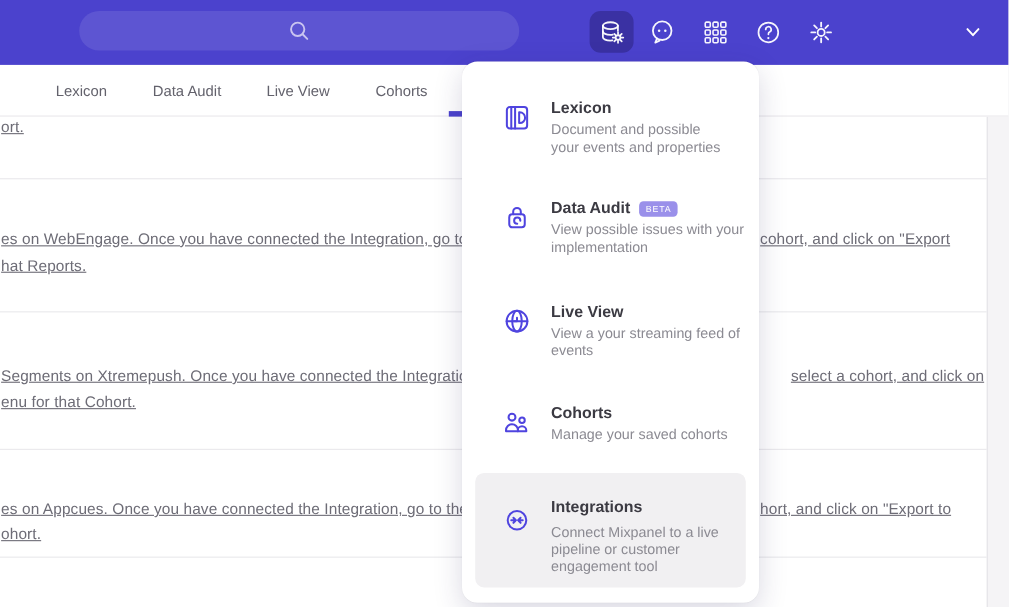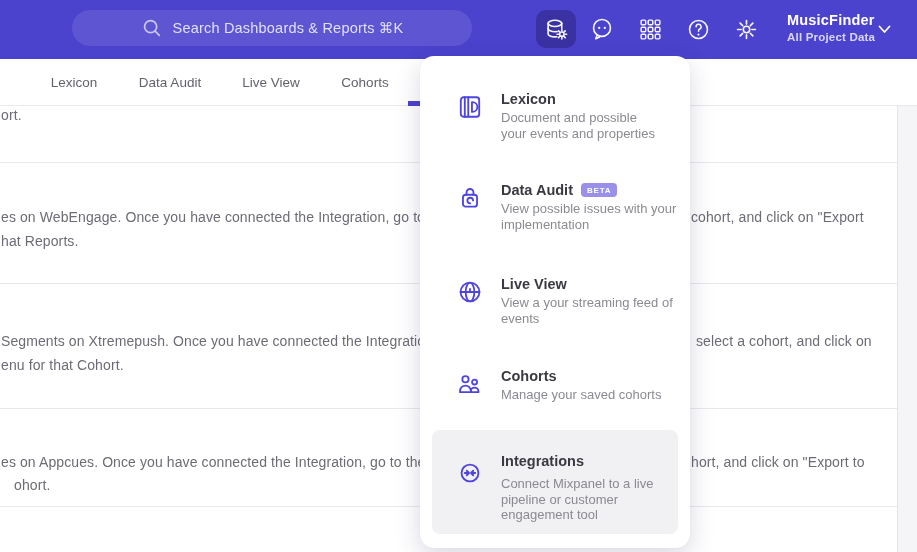--- a/index.html
+++ b/index.html
@@ -15,58 +15,58 @@
   .icon-btn{position:absolute;top:17px;width:24px;height:24px;display:flex;align-items:center;justify-content:center;}
   .project{position:absolute;left:787px;top:12px;color:#fff;cursor:pointer;}
   .project .pname{font-size:14.5px;font-weight:700;letter-spacing:.2px;}
   .project .psub{font-size:11.5px;font-weight:700;color:rgba(255,255,255,.78);margin-top:3px;letter-spacing:.2px;}
   .chev{position:absolute;left:878px;top:25px;}
   
   .nav{position:absolute;left:0;top:59px;width:917px;height:46px;background:#fff;border-bottom:1px solid var(--line);}
   .tab{position:absolute;top:16px;transform:translateX(-50%);font-size:13.5px;color:var(--tab);white-space:nowrap;cursor:pointer;}
   .indicator{position:absolute;left:408px;top:101px;width:34px;height:5px;background:var(--brand);}
   
-  .frag{position:absolute;white-space:nowrap;font-size:14px;color:var(--body);letter-spacing:.1px;}
+  .frag{position:absolute;white-space:nowrap;font-size:14px;color:var(--body);letter-spacing:.1px;text-decoration:underline;}
   .divider{position:absolute;left:0;width:897px;height:1px;background:var(--line);}
   .gutter{position:absolute;left:897px;top:106px;width:20px;height:446px;background:var(--gutter);border-left:1px solid #e4e3e7;box-sizing:border-box;}
   
   .panel{position:absolute;left:420px;top:56px;width:270px;height:492px;background:#fff;border-radius:14px;
     box-shadow:0 8px 26px rgba(45,40,95,.18),0 0 1px rgba(0,0,0,.08);}
   .hl{position:absolute;left:12px;top:374px;width:246px;height:104px;border-radius:8px;background:var(--hover);}
   .mi{position:absolute;left:0;top:0;width:270px;cursor:pointer;}
   .mi-icon{position:absolute;left:37px;width:26px;height:26px;}
   .mi-title{position:absolute;left:81px;display:flex;align-items:center;gap:8px;font-size:14.5px;font-weight:700;color:var(--title);white-space:nowrap;}
   .mi-desc{position:absolute;left:81px;width:185px;font-size:13px;line-height:15.5px;color:var(--desc);white-space:pre-line;}
-  .badge{background:var(--badge);color:#fff;font-size:8px;font-weight:700;letter-spacing:.8px;border-radius:4px;padding:3px 6px 2px;}
+  .badge{background:var(--badge);color:#fff;font-size:8px;font-weight:400;letter-spacing:.8px;border-radius:4px;padding:3px 6px 2px;}
   svg{display:block;}
 </style>
 </head>
 <body>
 
 <div class="screen">
 
   <span class="frag" style="left:1px;top:107px">ort.</span>
 
   <div class="divider" style="top:162px"></div>
 
   <span class="frag" style="left:1px;top:209px">es on WebEngage. Once you have connected the Integration, go to the</span>
   <span class="frag" style="left:691px;top:209px">cohort, and click on "Export</span>
   <span class="frag" style="left:1px;top:233px">hat Reports.</span>
 
   <div class="divider" style="top:283px"></div>
 
   <span class="frag" style="left:1px;top:333px">Segments on Xtremepush. Once you have connected the Integration, </span>
-  <span class="frag" style="left:696px;top:333px">select a cohort, and click on</span>
+  <span class="frag" style="left:719px;top:333px">select a cohort, and click on</span>
   <span class="frag" style="left:1px;top:357px">enu for that Cohort.</span>
 
   <div class="divider" style="top:408px"></div>
 
   <span class="frag" style="left:1px;top:454px">es on Appcues. Once you have connected the Integration, go to the M</span>
   <span class="frag" style="left:691px;top:454px">hort, and click on "Export to</span>
-  <span class="frag" style="left:14px;top:477px">ohort.</span>
+  <span class="frag" style="left:1px;top:477px">ohort.</span>
 
   <div class="divider" style="top:506px"></div>
 
   <div class="gutter"></div>
 
   <div class="nav">
     <span class="tab" style="left:74px">Lexicon</span>
     <span class="tab" style="left:170px">Data Audit</span>
     <span class="tab" style="left:271px">Live View</span>
     <span class="tab" style="left:365px">Cohorts</span>
@@ -74,21 +74,20 @@
   <div class="indicator"></div>
 
   <div class="topbar">
     <div class="searchbar">
       <span>
         <svg width="22" height="22" viewBox="0 0 24 24" fill="none" stroke="#c9c4f0" stroke-width="1.9" stroke-linecap="round">
           <circle cx="10.5" cy="10.5" r="6.6"></circle>
             <path d="M15.4 15.4 L20 20"></path>
         </svg>
       </span>
-      <span class="ph">Search Dashboards &amp; Reports ⌘K</span>
     </div>
 
     <div class="chip">
       <span>
         <svg width="26" height="26" viewBox="0 0 24 24" fill="none" stroke="rgba(255,255,255,.95)" stroke-width="1.5" stroke-linecap="round">
           <ellipse cx="11" cy="6.8" rx="6.3" ry="2.9"></ellipse>
           <path d="M4.7 6.8 v9.6 c0 1.6 2.8 2.9 6.3 2.9 .6 0 1.2-.04 1.7-.1"></path>
           <path d="M17.3 6.8 v4.4"></path>
           <path d="M4.7 11.6 c0 1.6 2.8 2.9 6.3 2.9 .7 0 1.4-.05 2-.15"></path>
           <circle cx="17.4" cy="16.8" r="2"></circle>
@@ -136,24 +135,20 @@
 
     <div class="icon-btn" style="left:734px">
       <span>
         <svg width="25" height="25" viewBox="0 0 24 24" fill="none" stroke="rgba(255,255,255,.95)" stroke-width="1.6" stroke-linecap="round">
           <circle cx="12" cy="12" r="3.1"></circle>
           <path d="M17.2 12 H20.6 M6.8 12 H3.4 M12 6.8 V3.4 M12 17.2 V20.6 M15.7 8.3 L18.1 5.9 M8.3 8.3 L5.9 5.9 M15.7 15.7 L18.1 18.1 M8.3 15.7 L5.9 18.1"></path>
         </svg>
       </span>
     </div>
 
-    <div class="project">
-      <div class="pname">MusicFinder</div>
-      <div class="psub">All Project Data</div>
-    </div>
     <span class="chev">
       <svg width="13" height="9" viewBox="0 0 13 9" fill="none" stroke="#fff" stroke-width="1.8" stroke-linecap="round" stroke-linejoin="round">
         <path d="M1.5 1.5 L6.5 7 L11.5 1.5"></path>
       </svg>
     </span>
   </div>
 
   <div class="panel">
     <div class="hl"></div>
 

